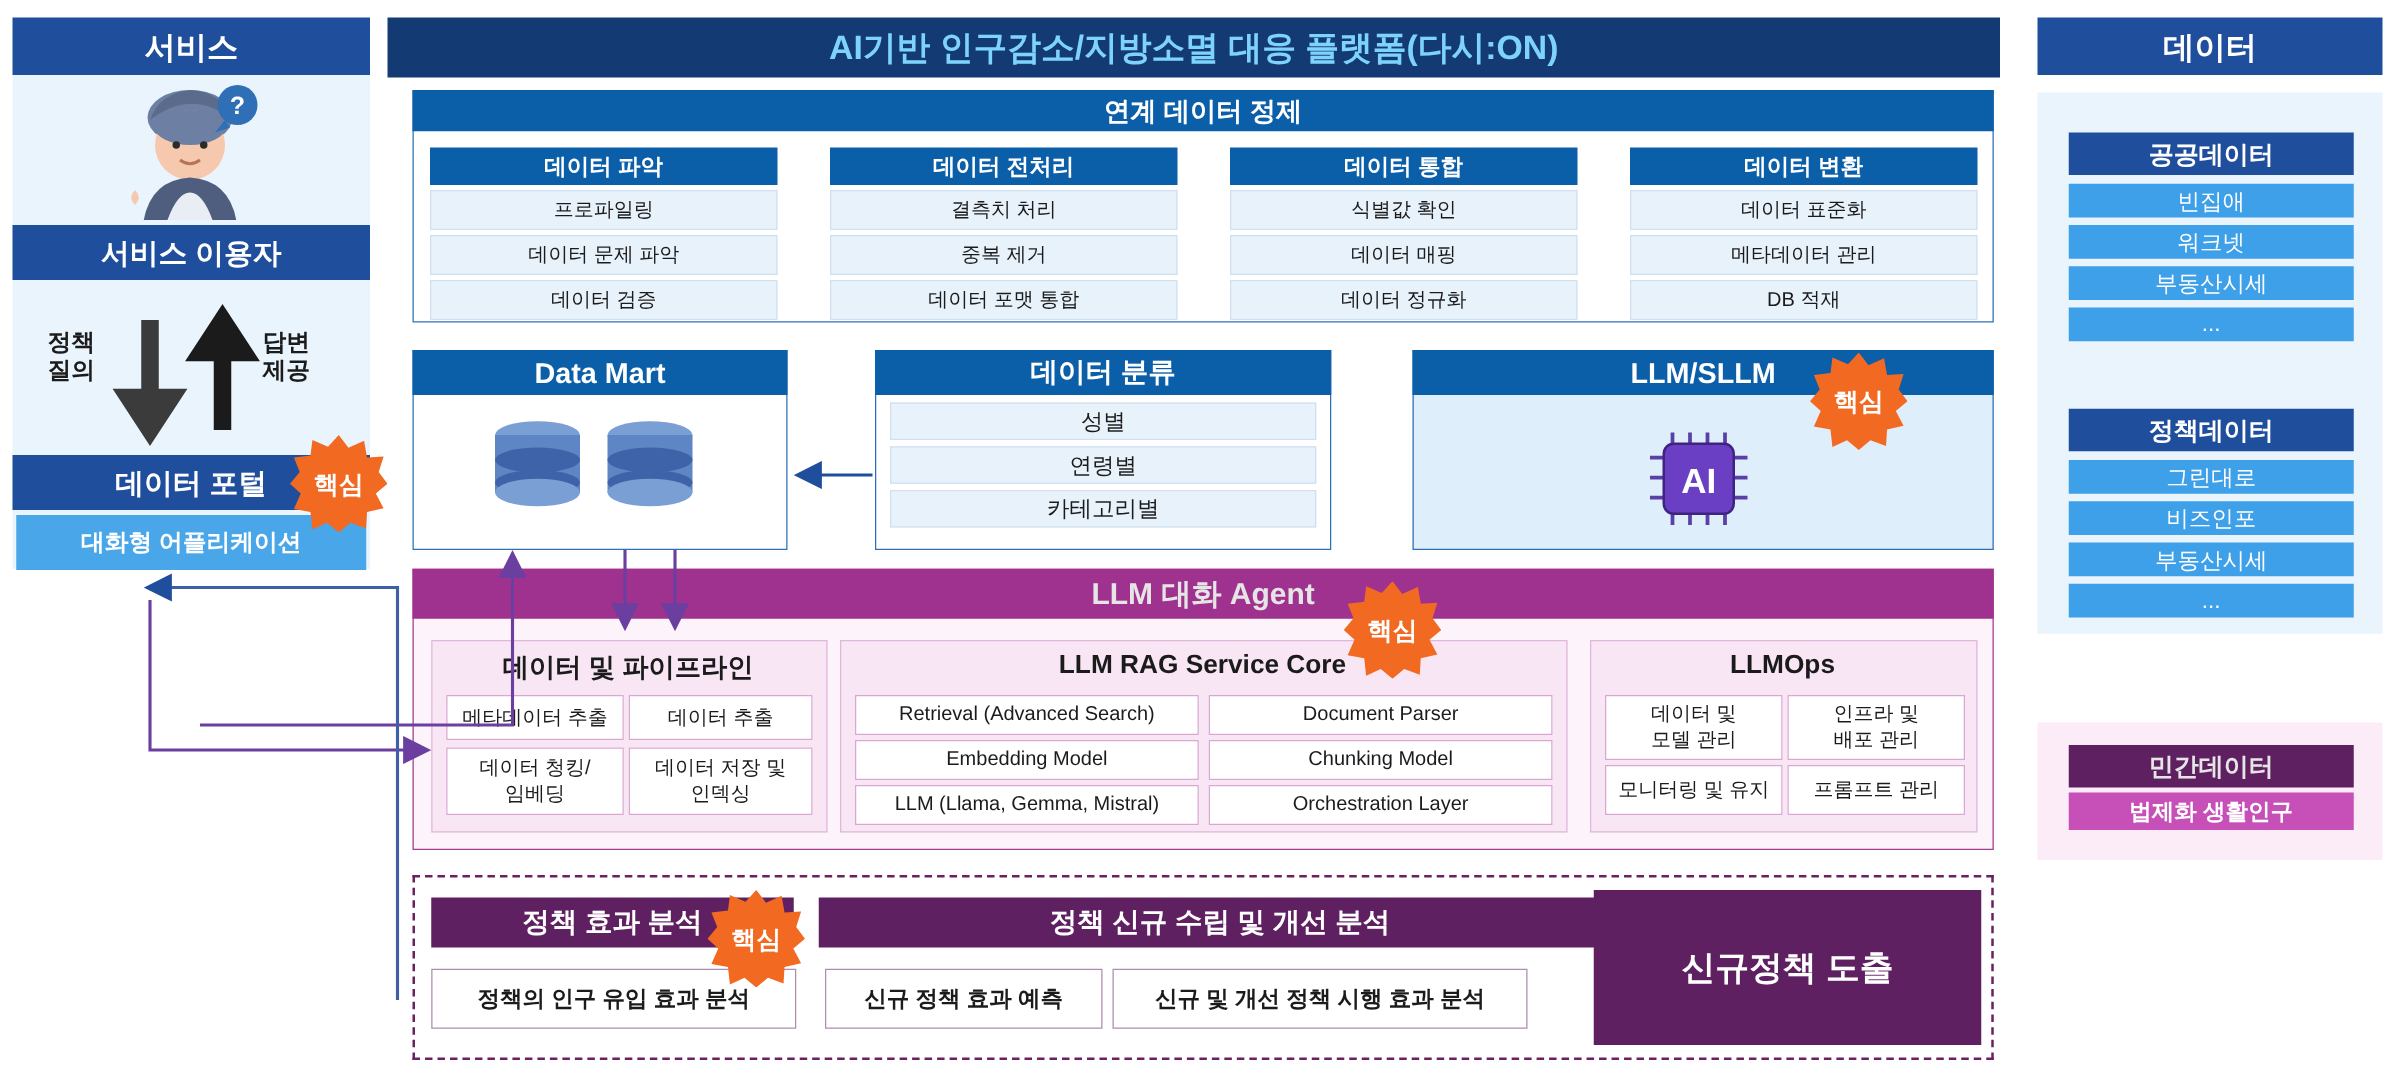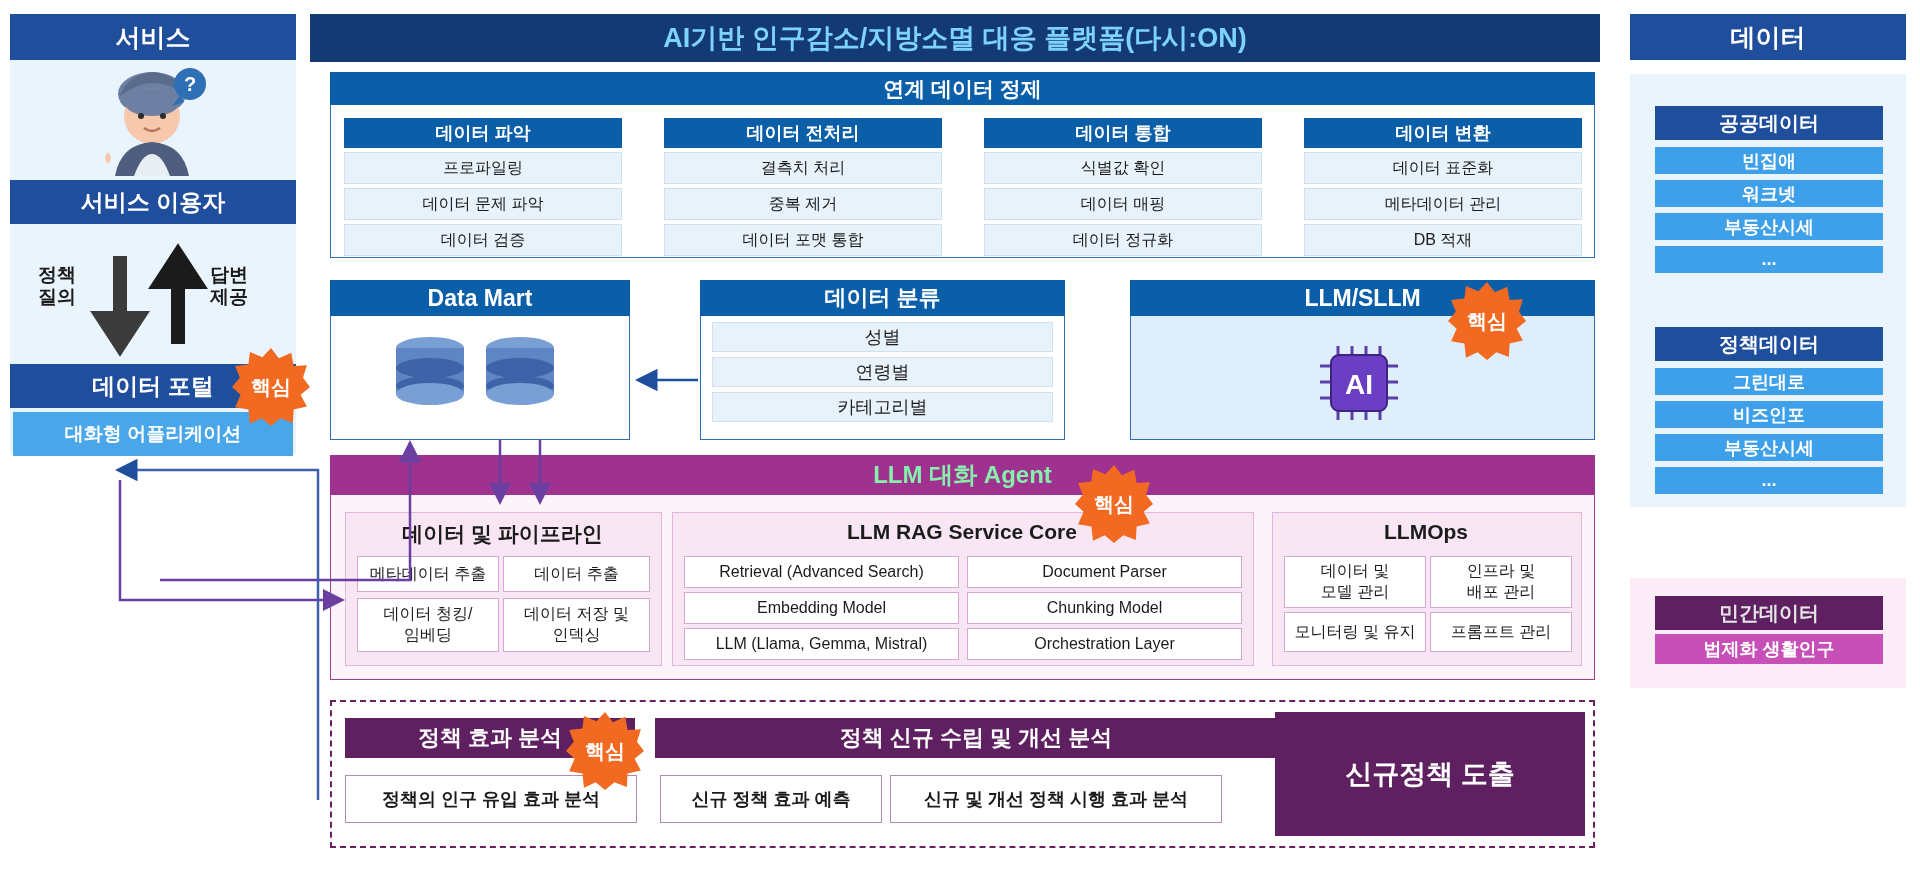--- a/index.html
+++ b/index.html
@@ -56,21 +56,21 @@
   #datamart-title{left:330px;top:280px;width:300px;height:36px;font-size:23px;}
 
   #class-box{left:700px;top:280px;width:365px;height:160px;border:1px solid #2f6fb5;background:#fff;}
   #class-title{left:700px;top:280px;width:365px;height:36px;font-size:22px;}
   .class-cell{position:absolute;left:712px;width:341px;height:30px;font-size:18px;}
 
   #llm-box{left:1130px;top:280px;width:465px;height:160px;border:1px solid #2f6fb5;background:#dfeefb;}
   #llm-title{left:1130px;top:280px;width:465px;height:36px;font-size:23px;}
 
   #agent-panel{left:330px;top:455px;width:1265px;height:225px;border:1px solid #a33b8e;background:#fdf3fb;}
-  #agent-title{left:330px;top:455px;width:1265px;height:40px;background:#a0328f;color:#86efac;
+  #agent-title{left:330px;top:455px;width:1265px;height:40px;background:#a0328f;color:#e5e5e5;
     font-size:24px;font-weight:bold;display:flex;align-items:center;justify-content:center;}
 
   .sub-panel{position:absolute;background:#f8e6f5;border:1px solid #e0b6da;}
   .sub-title{position:absolute;font-weight:bold;text-align:center;}
   .pill{position:absolute;background:#fff;border:1px solid #d9a8d2;display:flex;
     align-items:center;justify-content:center;text-align:center;font-size:16px;color:#1b1b1b;}
 
   #policy-panel{left:330px;top:700px;width:1265px;height:148px;border:2px dashed #6b2060;background:#fff;}
   .pol-head{position:absolute;background:#5e2060;color:#fff;font-weight:bold;
     display:flex;align-items:center;justify-content:center;}
@@ -78,21 +78,21 @@
     align-items:center;justify-content:center;text-align:center;font-weight:bold;color:#1b1b1b;}
   #new-policy-box{left:1275px;top:712px;width:310px;height:124px;background:#5e2060;color:#fff;
     font-size:27px;font-weight:bold;display:flex;align-items:center;justify-content:center;}
 
   
   #data-header{left:1630px;top:14px;width:276px;height:46px;font-size:25px;}
   #data-panel1{left:1630px;top:74px;width:276px;height:433px;background:#e9f4fd;}
   .data-sec-title{position:absolute;left:1655px;width:228px;height:34px;background:#1f4e9c;color:#fff;
     font-weight:bold;font-size:20px;display:flex;align-items:center;justify-content:center;}
   .data-item{position:absolute;left:1655px;width:228px;height:27px;background:#3ea0e8;color:#fff;
-    font-weight:bold;font-size:18px;display:flex;align-items:center;justify-content:center;}
+    font-weight:normal;font-size:18px;display:flex;align-items:center;justify-content:center;}
   #data-panel2{left:1630px;top:578px;width:276px;height:110px;background:#fbecf8;}
   #priv-title{left:1655px;top:596px;width:228px;height:34px;background:#5e2060;color:#e5e5e5;
     font-weight:bold;font-size:20px;display:flex;align-items:center;justify-content:center;}
   #priv-item{left:1655px;top:634px;width:228px;height:30px;background:#c74fb8;color:#fff;
     font-weight:bold;font-size:18px;display:flex;align-items:center;justify-content:center;}
 
   
   .badge{position:absolute;width:78px;height:78px;display:flex;align-items:center;justify-content:center;
     color:#fff;font-weight:bold;font-size:20px;z-index:40;}
   .badge .star{position:absolute;inset:0;background:#f26a21;

